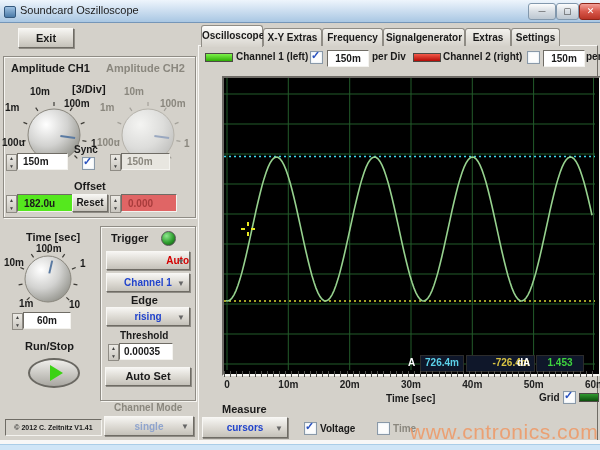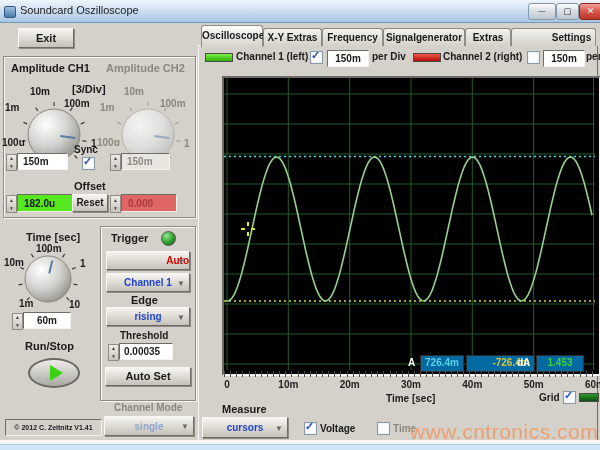--- a/index.html
+++ b/index.html
@@ -31,21 +31,21 @@
   .spin{width:9px;background:linear-gradient(#eceae5,#c9c6bf);border:1px solid #8f8c85;
     display:flex;flex-direction:column;align-items:center;justify-content:space-around;}
   .spin span{font-size:5px;line-height:5px;color:#444;}
   .dd{display:flex;align-items:center;justify-content:center;font-size:10px;font-weight:bold;}
   .dd .arr{position:absolute;right:4px;top:50%;transform:translateY(-46%);font-size:8px;color:#666;}
   .cb{width:11px;height:11px;background:#fdfdfd;border:1px solid #8a99a8;box-shadow:inset 0 0 2px #cfe0ee;}
   .cb .tick{position:absolute;left:0px;top:-3px;font-size:11px;font-weight:bold;color:#2b53c0;}
   .knoblabel{position:absolute;font-size:10px;font-weight:bold;white-space:nowrap;}
   .swatch{height:7px;border:1px solid #4c4a45;}
   .xtick{position:absolute;transform:translateX(-50%);font-size:10px;font-weight:bold;color:#222;white-space:nowrap;}
-  .measval{position:absolute;background:#0369a1;border:1px solid #2c2c2c;font-size:10px;
+  .measval{position:absolute;background:#0f172a;border:1px solid #2c2c2c;font-size:10px;
     font-weight:bold;text-align:center;line-height:14px;}
   .tab{position:absolute;top:3px;height:17px;line-height:17px;text-align:center;font-size:10px;
     font-weight:bold;background:linear-gradient(#f2f1ed,#d5d2cb);border:1px solid #8f8c85;
     border-bottom:none;border-radius:3px 3px 0 0;}
   .tab.active{top:0;height:21px;line-height:20px;background:linear-gradient(#fdfdfb,#d6d3cc);}
 </style>
 </head>
 <body>
 
 <div id="win">
@@ -224,21 +224,21 @@
        font-size:7px;font-weight:bold;line-height:15px;text-align:center;white-space:nowrap;overflow:hidden;">© 2012  C. Zeitnitz V1.41</div>
 
   <div class="abs" style="left:198px;top:45px;width:398px;height:395px;border:1px solid;
        border-color:#f8f7f4 #6f6c65 #6f6c65 #f8f7f4;"></div>
   <div id="tabstrip" class="abs" style="left:200px;top:25px;width:398px;height:21px;">
       <span class="tab active" style="left: 1px; width: 60px;">Oscilloscope</span>
       <span class="tab" style="left: 63px; width: 57px;">X-Y Extras</span>
       <span class="tab" style="left: 122px; width: 59px;">Frequency</span>
       <span class="tab" style="left: 183px; width: 80px;">Signalgenerator</span>
       <span class="tab" style="left: 265px; width: 44px;">Extras</span>
-      <span class="tab" style="left: 311px; width: 47px; padding-left: 36px;">Settings</span>
+      <span class="tab" style="left: 311px; width: 47px;">Settings</span>
     </div>
 
   <div class="abs swatch" style="left:205px;top:53px;width:26px;background:linear-gradient(#7df24a,#2fae06);"></div>
   <div class="abs b f10" style="left:236px;top:51px;">Channel 1 (left)</div>
   <div class="abs cb" style="left:310px;top:51px;">
     <span class="tick">✓</span>
     </div>
   <div class="abs field" style="left:327px;top:50px;width:40px;height:15px;justify-content:center;">150m</div>
   <div class="abs b f10" style="left:372px;top:51px;">per Div</div>
   <div class="abs swatch" style="left:413px;top:53px;width:26px;background:linear-gradient(#f25a4a,#b40b06);"></div>

